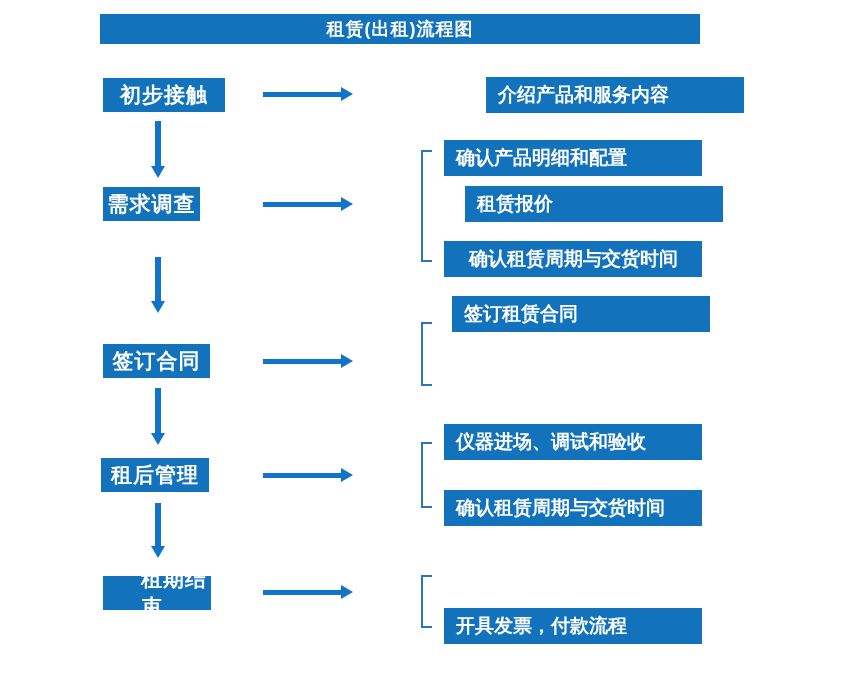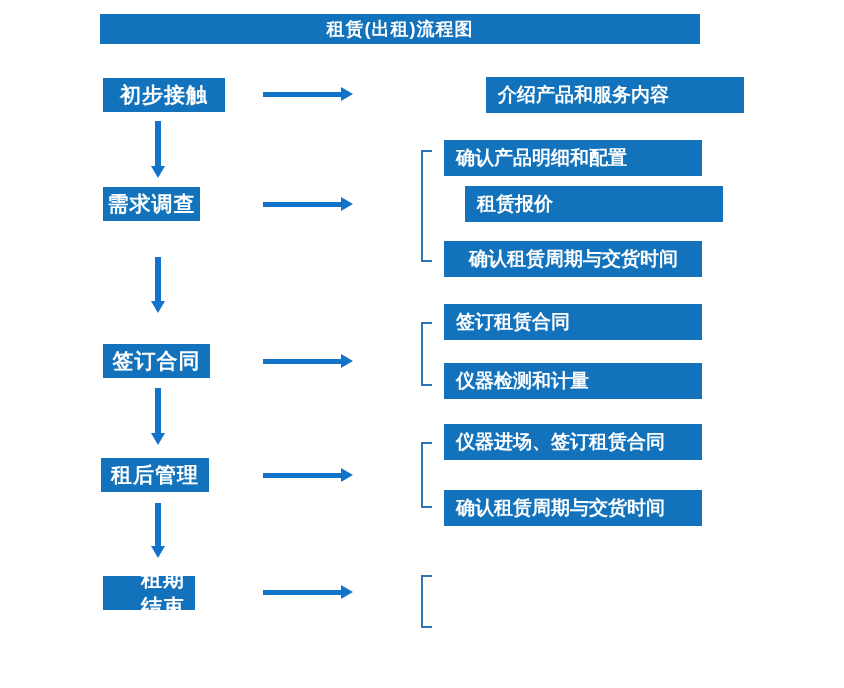--- a/index.html
+++ b/index.html
@@ -65,21 +65,21 @@
 <div class="canvas">
 
   <div class="title-bar">
     <span>租赁(出租)流程图</span>
   </div>
 
   <div class="box stage" style="left:103px;top:78px;width:122px;">初步接触</div>
   <div class="box stage" style="left:103px;top:187px;width:97px;">需求调查</div>
   <div class="box stage" style="left:101px;top:458px;width:108px;">租后管理</div>
   <div class="box stage" style="left:103px;top:344px;width:107px;">签订合同</div>
-  <div class="box stage" style="left:103px;top:576px;width:92px;padding-left:38px;">租期结束</div>
+  <div class="box stage" style="left:103px;top:576px;width:108px;padding-left:38px;">租期结束</div>
 
   <div class="varrow" style="top:121px;height:57px;">
     <div class="varrow-shaft"></div>
     <div class="varrow-head"></div>
   </div>
   <div class="varrow" style="top:257px;height:56px;">
     <div class="varrow-shaft"></div>
     <div class="varrow-head"></div>
   </div>
   <div class="varrow" style="top:388px;height:57px;">
@@ -116,20 +116,20 @@
   <div class="bracket" style="top:322px;height:64px;"></div>
   <div class="bracket" style="top:442px;height:66px;"></div>
   <div class="bracket" style="top:575px;height:53px;"></div>
 
   <div class="box output" style="top:77px;margin-left:42px;">介绍产品和服务内容</div>
 
   <div class="box output" style="top:140px;">确认产品明细和配置</div>
   <div class="box output" style="top:186px;margin-left:21px;">租赁报价</div>
   <div class="box output" style="top:241px;padding-left:25px;">确认租赁周期与交货时间</div>
 
-  <div class="box output" style="top:304px;">签订租赁合同</div>
-  <div class="box output" style="top:363px;">仪器检测和计量</div>
+  <div class="box output" style="top:296px;margin-left:8px;">签订租赁合同</div>
 
-  <div class="box output" style="top:424px;">仪器进场、签订租赁合同</div>
+  <div class="box output" style="top:424px;">仪器进场、调试和验收</div>
   <div class="box output" style="top:490px;">确认租赁周期与交货时间</div>
 
+  <div class="box output" style="top:608px;">开具发票，付款流程</div>
 
 </div>
 
 </body></html>

